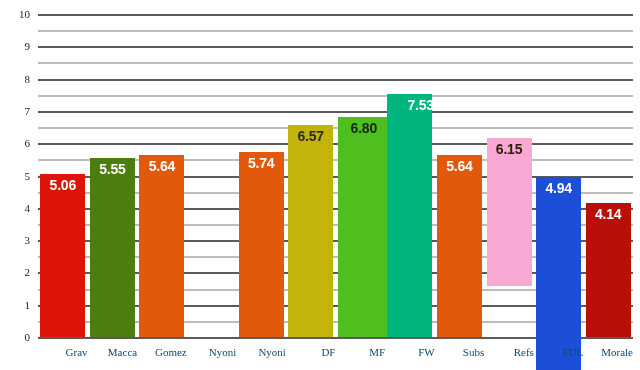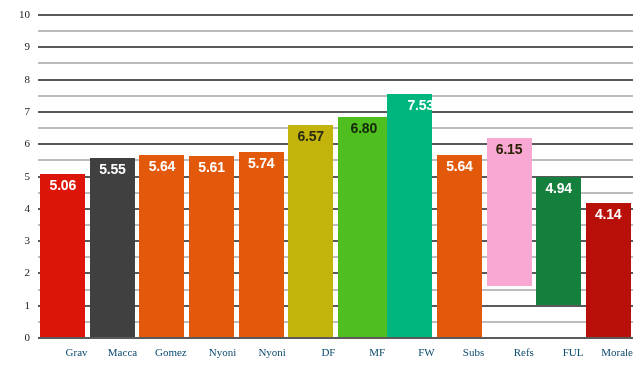--- a/index.html
+++ b/index.html
@@ -113,48 +113,45 @@
         <div class="ytick" style="top: 143.2px;">6</div>
         <div class="ytick" style="top: 110.9px;">7</div>
         <div class="ytick" style="top: 78.6px;">8</div>
         <div class="ytick" style="top: 46.3px;">9</div>
         <div class="ytick" style="top: 14px;">10</div>
       </div>
     <div id="bars-layer">
         <div class="bar" style="left: 40.2917px; top: 173.562px; width: 45px; height: 163.438px; background: rgb(221, 21, 8);">
           <div class="bar-value" style="color: rgb(255, 255, 255);">5.06</div>
         </div>
-        <div class="bar" style="left: 89.875px; top: 157.735px; width: 45px; height: 179.265px; background: #404040;">
+        <div class="bar" style="left: 89.875px; top: 157.735px; width: 45px; height: 179.265px; background: #4d7c0f;">
           <div class="bar-value" style="color: rgb(255, 255, 255);">5.55</div>
         </div>
         <div class="bar" style="left: 139.458px; top: 154.828px; width: 45px; height: 182.172px; background: rgb(226, 89, 11);">
           <div class="bar-value" style="color: rgb(255, 255, 255);">5.64</div>
-        </div>
-        <div class="bar" style="left: 189.042px; top: 155.797px; width: 45px; height: 181.203px; background: rgb(226, 89, 11);">
-          <div class="bar-value" style="color: rgb(255, 255, 255);">5.61</div>
         </div>
         <div class="bar" style="left: 238.625px; top: 151.598px; width: 45px; height: 185.402px; background: rgb(226, 89, 11);">
           <div class="bar-value" style="color: rgb(255, 255, 255);">5.74</div>
         </div>
         <div class="bar" style="left: 288.208px; top: 124.789px; width: 45px; height: 212.211px; background: rgb(194, 180, 10);">
           <div class="bar-value" style="color: rgb(43, 43, 19);">6.57</div>
         </div>
         <div class="bar" style="left: 337.792px; top: 117.36px; width: 52px; height: 219.64px; background: rgb(79, 190, 31);">
           <div class="bar-value" style="color: rgb(22, 40, 12);">6.80</div>
         </div>
         <div class="bar" style="left: 387.375px; top: 93.781px; width: 45px; height: 243.219px; background: rgb(0, 182, 127);">
           <div class="bar-value" style="color: rgb(255, 255, 255); padding-left: 20px;">7.53</div>
         </div>
         <div class="bar" style="left: 436.958px; top: 154.828px; width: 45px; height: 182.172px; background: rgb(226, 89, 11);">
           <div class="bar-value" style="color: rgb(255, 255, 255);">5.64</div>
         </div>
         <div class="bar" style="left: 486.542px; top: 138px; width: 45px; height: 148px; background: #f9a8d4;">
           <div class="bar-value" style="color: rgb(43, 33, 4);">6.15</div>
         </div>
-        <div class="bar" style="left: 536.125px; top: 177.438px; width: 45px; height: 128px; background: #15803d;">
+        <div class="bar" style="left: 536.125px; top: 177.438px; width: 45px; height: 194px; background: #1d4ed8;">
           <div class="bar-value" style="color: rgb(255, 255, 255);">4.94</div>
         </div>
         <div class="bar" style="left: 585.708px; top: 203.278px; width: 45px; height: 133.722px; background: rgb(184, 16, 8); padding-left: 23px;">
           <div class="bar-value" style="color: rgb(255, 255, 255);">4.14</div>
         </div>
       </div>
     <div id="cat-layer">
         <div class="cat-label" style="left: 38px; width: 49.5833px; top: 346px;">Grav</div>
         <div class="cat-label" style="left: 87.5833px; width: 49.5833px; top: 346px;">Macca</div>
         <div class="cat-label" style="left: 137.167px; width: 49.5833px; top: 346px;">Gomez</div>

